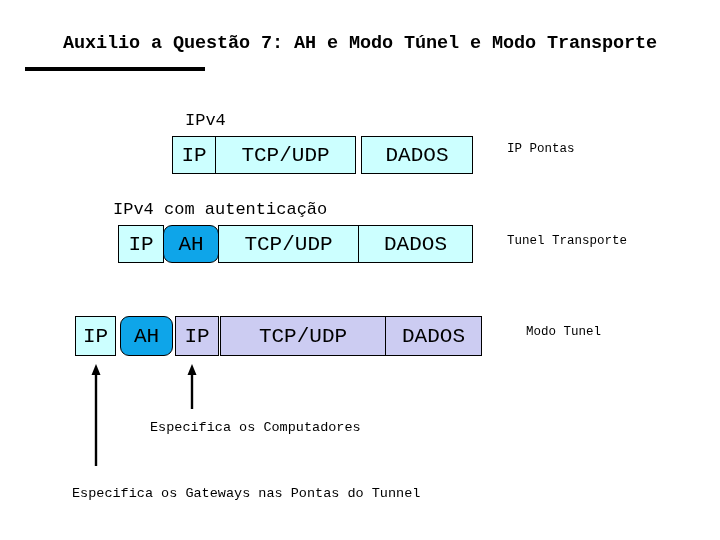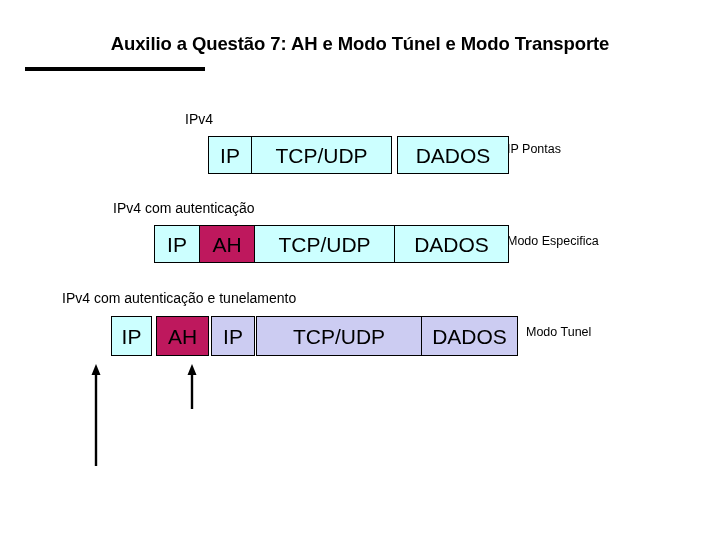--- a/index.html
+++ b/index.html
@@ -6,21 +6,21 @@
     margin: 0;
     padding: 0;
     background: #ffffff;
   }
   #slide {
     position: relative;
     width: 720px;
     height: 540px;
     background: #ffffff;
     overflow: hidden;
-    font-family: Liberation Sans, sans-serif;
+    font-family: Liberation Mono, monospace;
     color: #000000;
   }
 
   
   .title {
     position: absolute;
     left: 0;
     top: 33px;
     width: 720px;
     text-align: center;
@@ -34,40 +34,39 @@
     left: 25px;
     top: 67px;
     width: 180px;
     height: 4px;
     background: #000000;
   }
 
   
   .caption {
     position: absolute;
-    font-size: 14px;
+    font-size: 17px;
     white-space: nowrap;
   }
 
   
   .box {
     position: absolute;
     box-sizing: border-box;
     border: 1px solid #000000;
     display: flex;
     align-items: center;
     justify-content: center;
     font-size: 21px;
     line-height: 1;
     white-space: nowrap;
     color: #000000;
-    margin-left: 36px;
   }
   .cyan { background: #ccffff; }
-  .yellow { background: #be185d; }
+  .yellow { background: #0ea5e9; border-radius: 9px; }
   .lav { background: #ccccf2; }
 
   
   .mode-label {
     position: absolute;
     font-size: 12.5px;
     white-space: nowrap;
   }
 
   
@@ -99,23 +98,22 @@
 
   <div class="mode-label" style="left:507px; top:142px;">IP Pontas</div>
 
   <div class="caption" style="left:113px; top:200px;">IPv4 com autenticação</div>
 
   <div class="box cyan" style="left:118px; top:225px; width:46px; height:38px;">IP</div>
   <div class="box yellow" style="left:163px; top:225px; width:56px; height:38px;">AH</div>
   <div class="box cyan" style="left:218px; top:225px; width:141px; height:38px;">TCP/UDP</div>
   <div class="box cyan" style="left:358px; top:225px; width:115px; height:38px;">DADOS</div>
 
-  <div class="mode-label" style="left:507px; top:234px;">Modo Especifica</div>
+  <div class="mode-label" style="left:507px; top:234px;">Tunel Transporte</div>
 
-  <div class="caption" style="left:62px; top:290px;">IPv4 com autenticação e tunelamento</div>
 
   <div class="box cyan" style="left:75px; top:316px; width:41px; height:40px;">IP</div>
   <div class="box yellow" style="left:120px; top:316px; width:53px; height:40px;">AH</div>
   <div class="box lav" style="left:175px; top:316px; width:44px; height:40px;">IP</div>
   <div class="box lav" style="left:220px; top:316px; width:166px; height:40px;">TCP/UDP</div>
   <div class="box lav" style="left:385px; top:316px; width:97px; height:40px;">DADOS</div>
 
   <div class="mode-label" style="left:513px; top:325px;margin-left:13px;">Modo Tunel</div>
 
   <svg class="arrow-svg" style="left:0px; top:0px;" width="720" height="540">
@@ -124,14 +122,16 @@
       <line x1="96" y1="466" x2="96" y2="372" stroke="#000000" stroke-width="2.4"></line>
       <polygon points="96,364 91.5,375 100.5,375" fill="#000000"></polygon>
     </g>
 
     <g>
       <line x1="192" y1="409" x2="192" y2="372" stroke="#000000" stroke-width="2.4"></line>
       <polygon points="192,364 187.5,375 196.5,375" fill="#000000"></polygon>
     </g>
   </svg>
 
+  <div class="note" style="left:150px; top:420px;">Especifica os Computadores</div>
+  <div class="note" style="left:72px; top:486px;">Especifica os Gateways nas Pontas do Tunnel</div>
 
 </div>
 
 </body></html>

